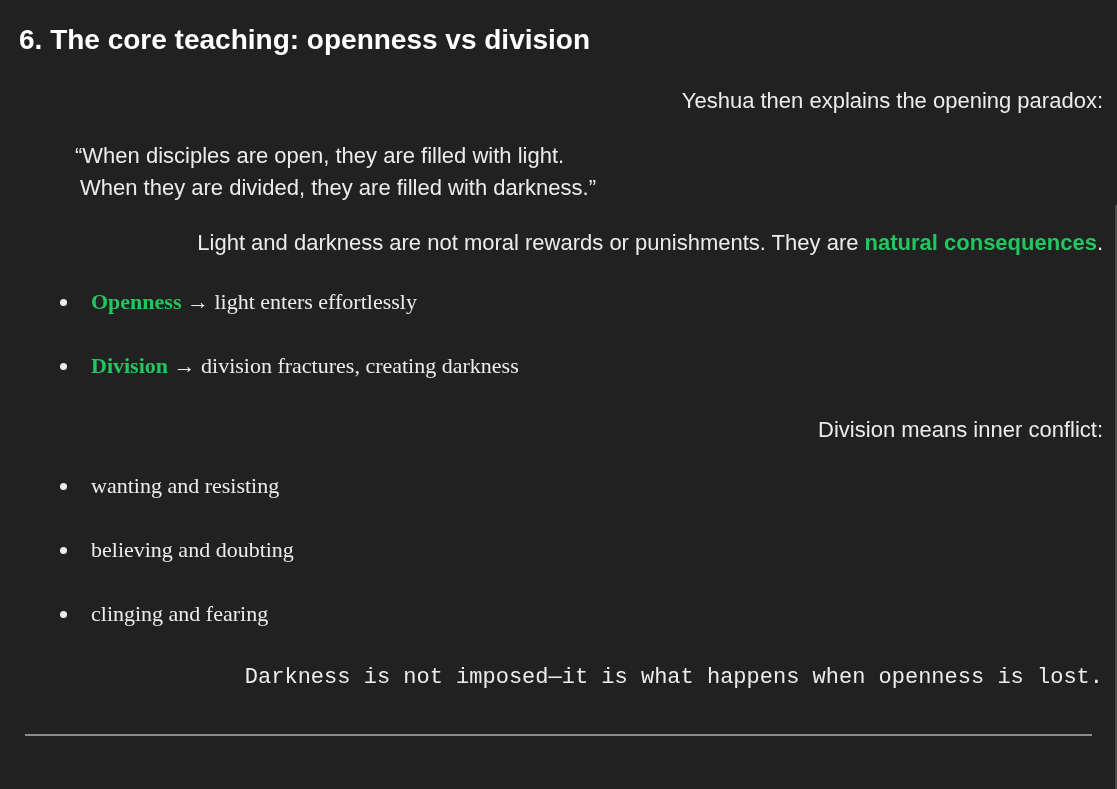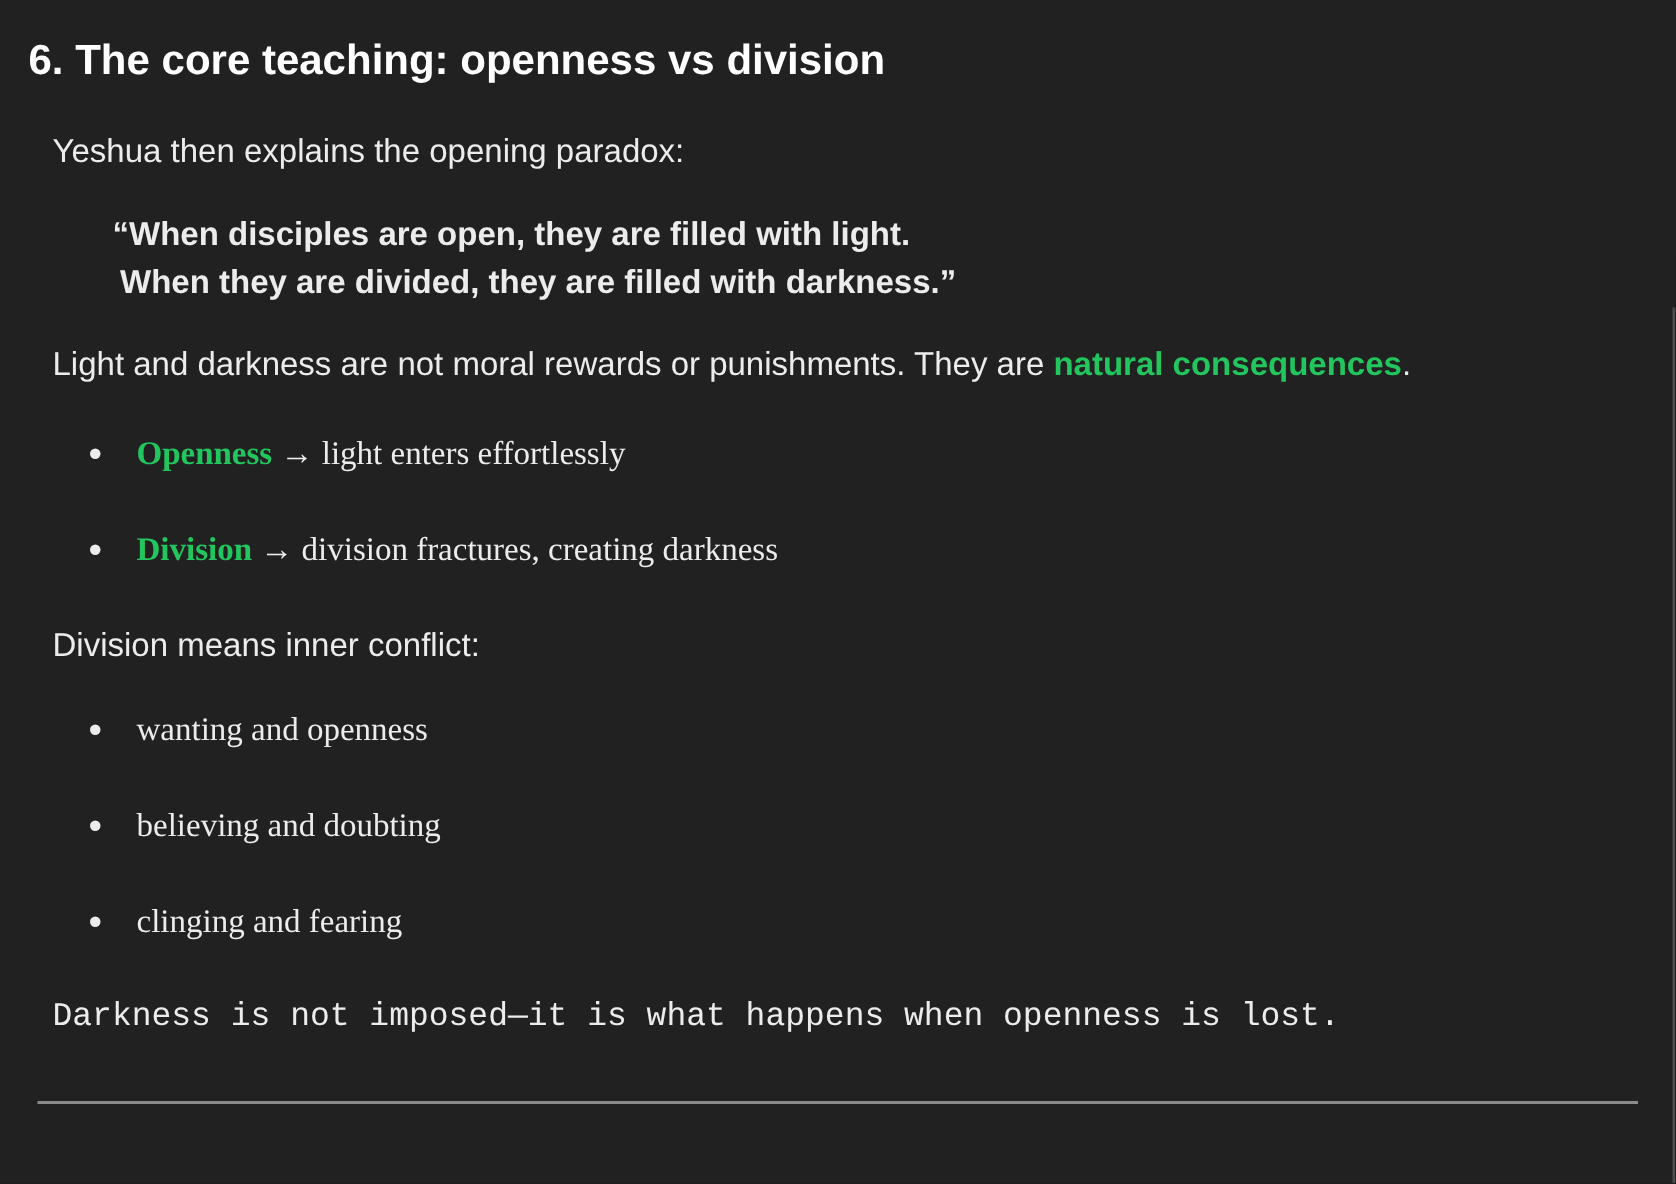--- a/index.html
+++ b/index.html
@@ -21,27 +21,27 @@
   }
   .heading {
     margin: 0;
     padding-top: 25px;
     font-size: 28px;
     line-height: 29px;
     font-weight: 700;
     color: #ffffff;
   }
   p {
-    margin: 16px;
+    margin: 0;
     line-height: 32px;
+    text-align: right;
   }
   .intro-para { margin-top: 31px; }
   .quote-block {
     margin: 23px 0 0 56px;
-    font-weight: bold;
   }
   .quote-line { line-height: 32px; }
   .quote-line-2 { padding-left: 5px; }
   .consequences-para { margin-top: 23px; }
   strong { font-weight: 700; color: #22c55e; }
   ul {
     list-style: none;
     margin: 0;
     padding: 0;
   }
@@ -97,21 +97,21 @@
   <p class="consequences-para"><span>Light and darkness are not moral rewards or punishments. They are </span><strong>natural consequences</strong><span>.</span></p>
 
   <ul class="list-openness">
     <li><strong>Openness</strong><span> → light enters effortlessly</span></li>
     <li><strong>Division</strong><span> → division fractures, creating darkness</span></li>
   </ul>
 
   <p class="conflict-para">Division means inner conflict:</p>
 
   <ul class="list-conflict">
-    <li>wanting and openness</li>
+    <li>wanting and resisting</li>
     <li>believing and doubting</li>
     <li>clinging and fearing</li>
   </ul>
 
   <p class="closing-para">Darkness is not imposed—it is what happens when openness is lost.</p>
 
   <hr class="rule">
 
   <div class="right-edge-line"></div>
 

